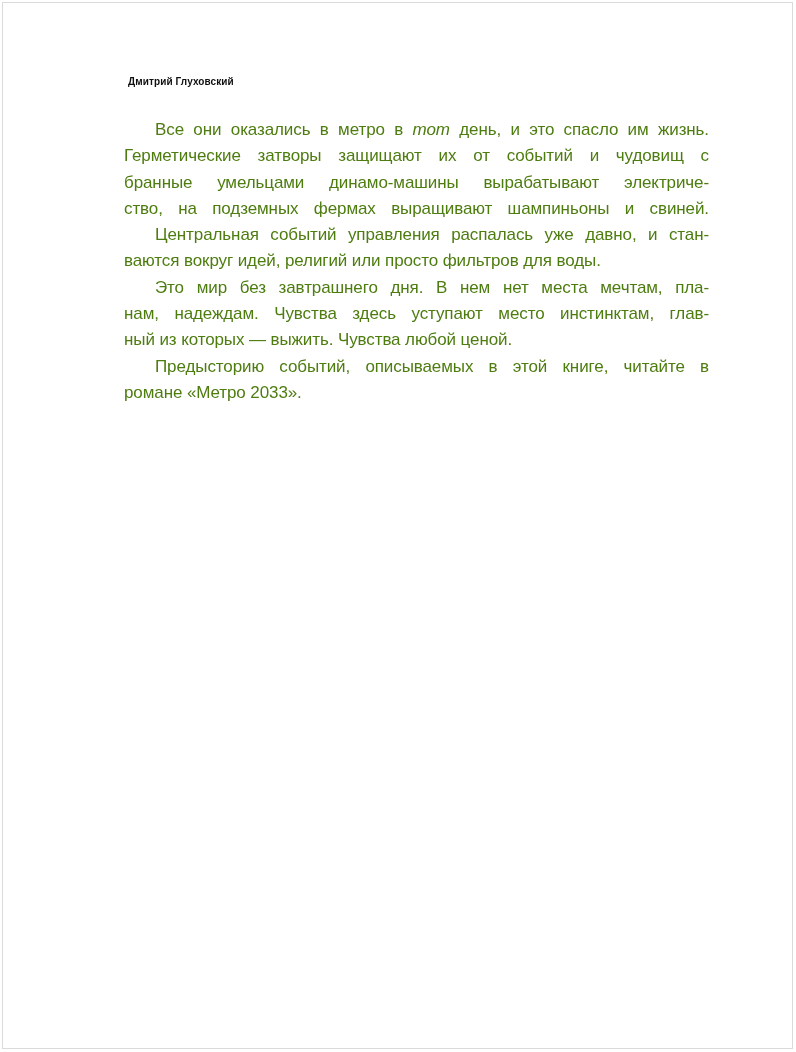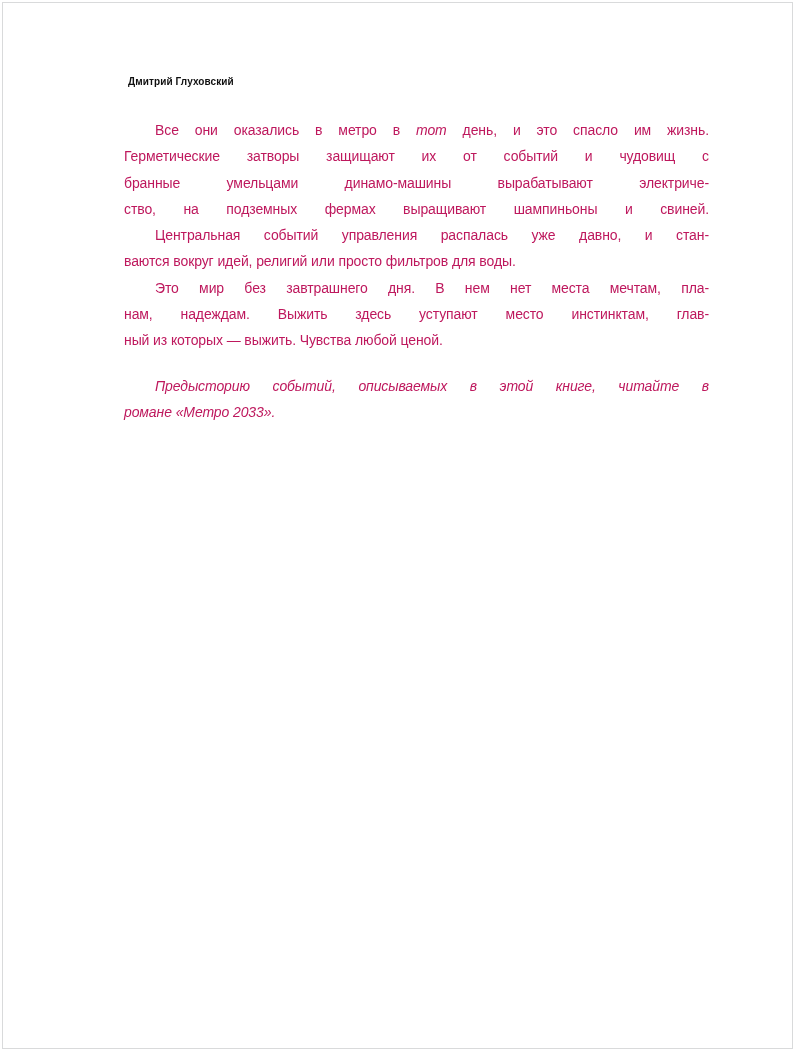--- a/index.html
+++ b/index.html
@@ -30,31 +30,29 @@
     font-size: 10px;
     font-weight: bold;
     color: #101010;
     letter-spacing: 0.1px;
   }
   .body-text {
     position: absolute;
     left: 124px;
     top: 117px;
     width: 585px;
-    font-size: 14px;
+    font-size: 17px;
     line-height: 26.3px;
     letter-spacing: -0.1px;
-    color: #be185d;
+    color: #4d7c0f;
   }
   .paragraph {
     margin: 0;
   }
   .paragraph.gap-before {
-    margin-top: 19px;
-    font-style: italic;
   }
   .text-line {
     text-align: justify;
   }
   .text-line.just {
     text-align-last: justify;
   }
   .text-line.first {
     text-indent: 31px;
   }
@@ -75,20 +73,20 @@
       <div class="text-line just"><span>Герметические затворы защищают их от событий и чудовищ с</span></div>
       <div class="text-line just"><span>бранные умельцами динамо-машины вырабатывают электриче-</span></div>
       <div class="text-line just"><span>ство, на подземных фермах выращивают шампиньоны и свиней.</span></div>
     </div>
     <div class="paragraph">
       <div class="text-line just first"><span>Центральная событий управления распалась уже давно, и стан-</span></div>
       <div class="text-line"><span>ваются вокруг идей, религий или просто фильтров для воды.</span></div>
     </div>
     <div class="paragraph">
       <div class="text-line just first"><span>Это мир без завтрашнего дня. В нем нет места мечтам, пла-</span></div>
-      <div class="text-line just"><span>нам, надеждам. Выжить здесь уступают место инстинктам, глав-</span></div>
+      <div class="text-line just"><span>нам, надеждам. Чувства здесь уступают место инстинктам, глав-</span></div>
       <div class="text-line"><span>ный из которых — выжить. Чувства любой ценой.</span></div>
     </div>
     <div class="paragraph gap-before">
       <div class="text-line just first"><span>Предысторию событий, описываемых в этой книге, читайте в</span></div>
       <div class="text-line"><span>романе «Метро 2033».</span></div>
     </div>
   </div>
 
 </body></html>

